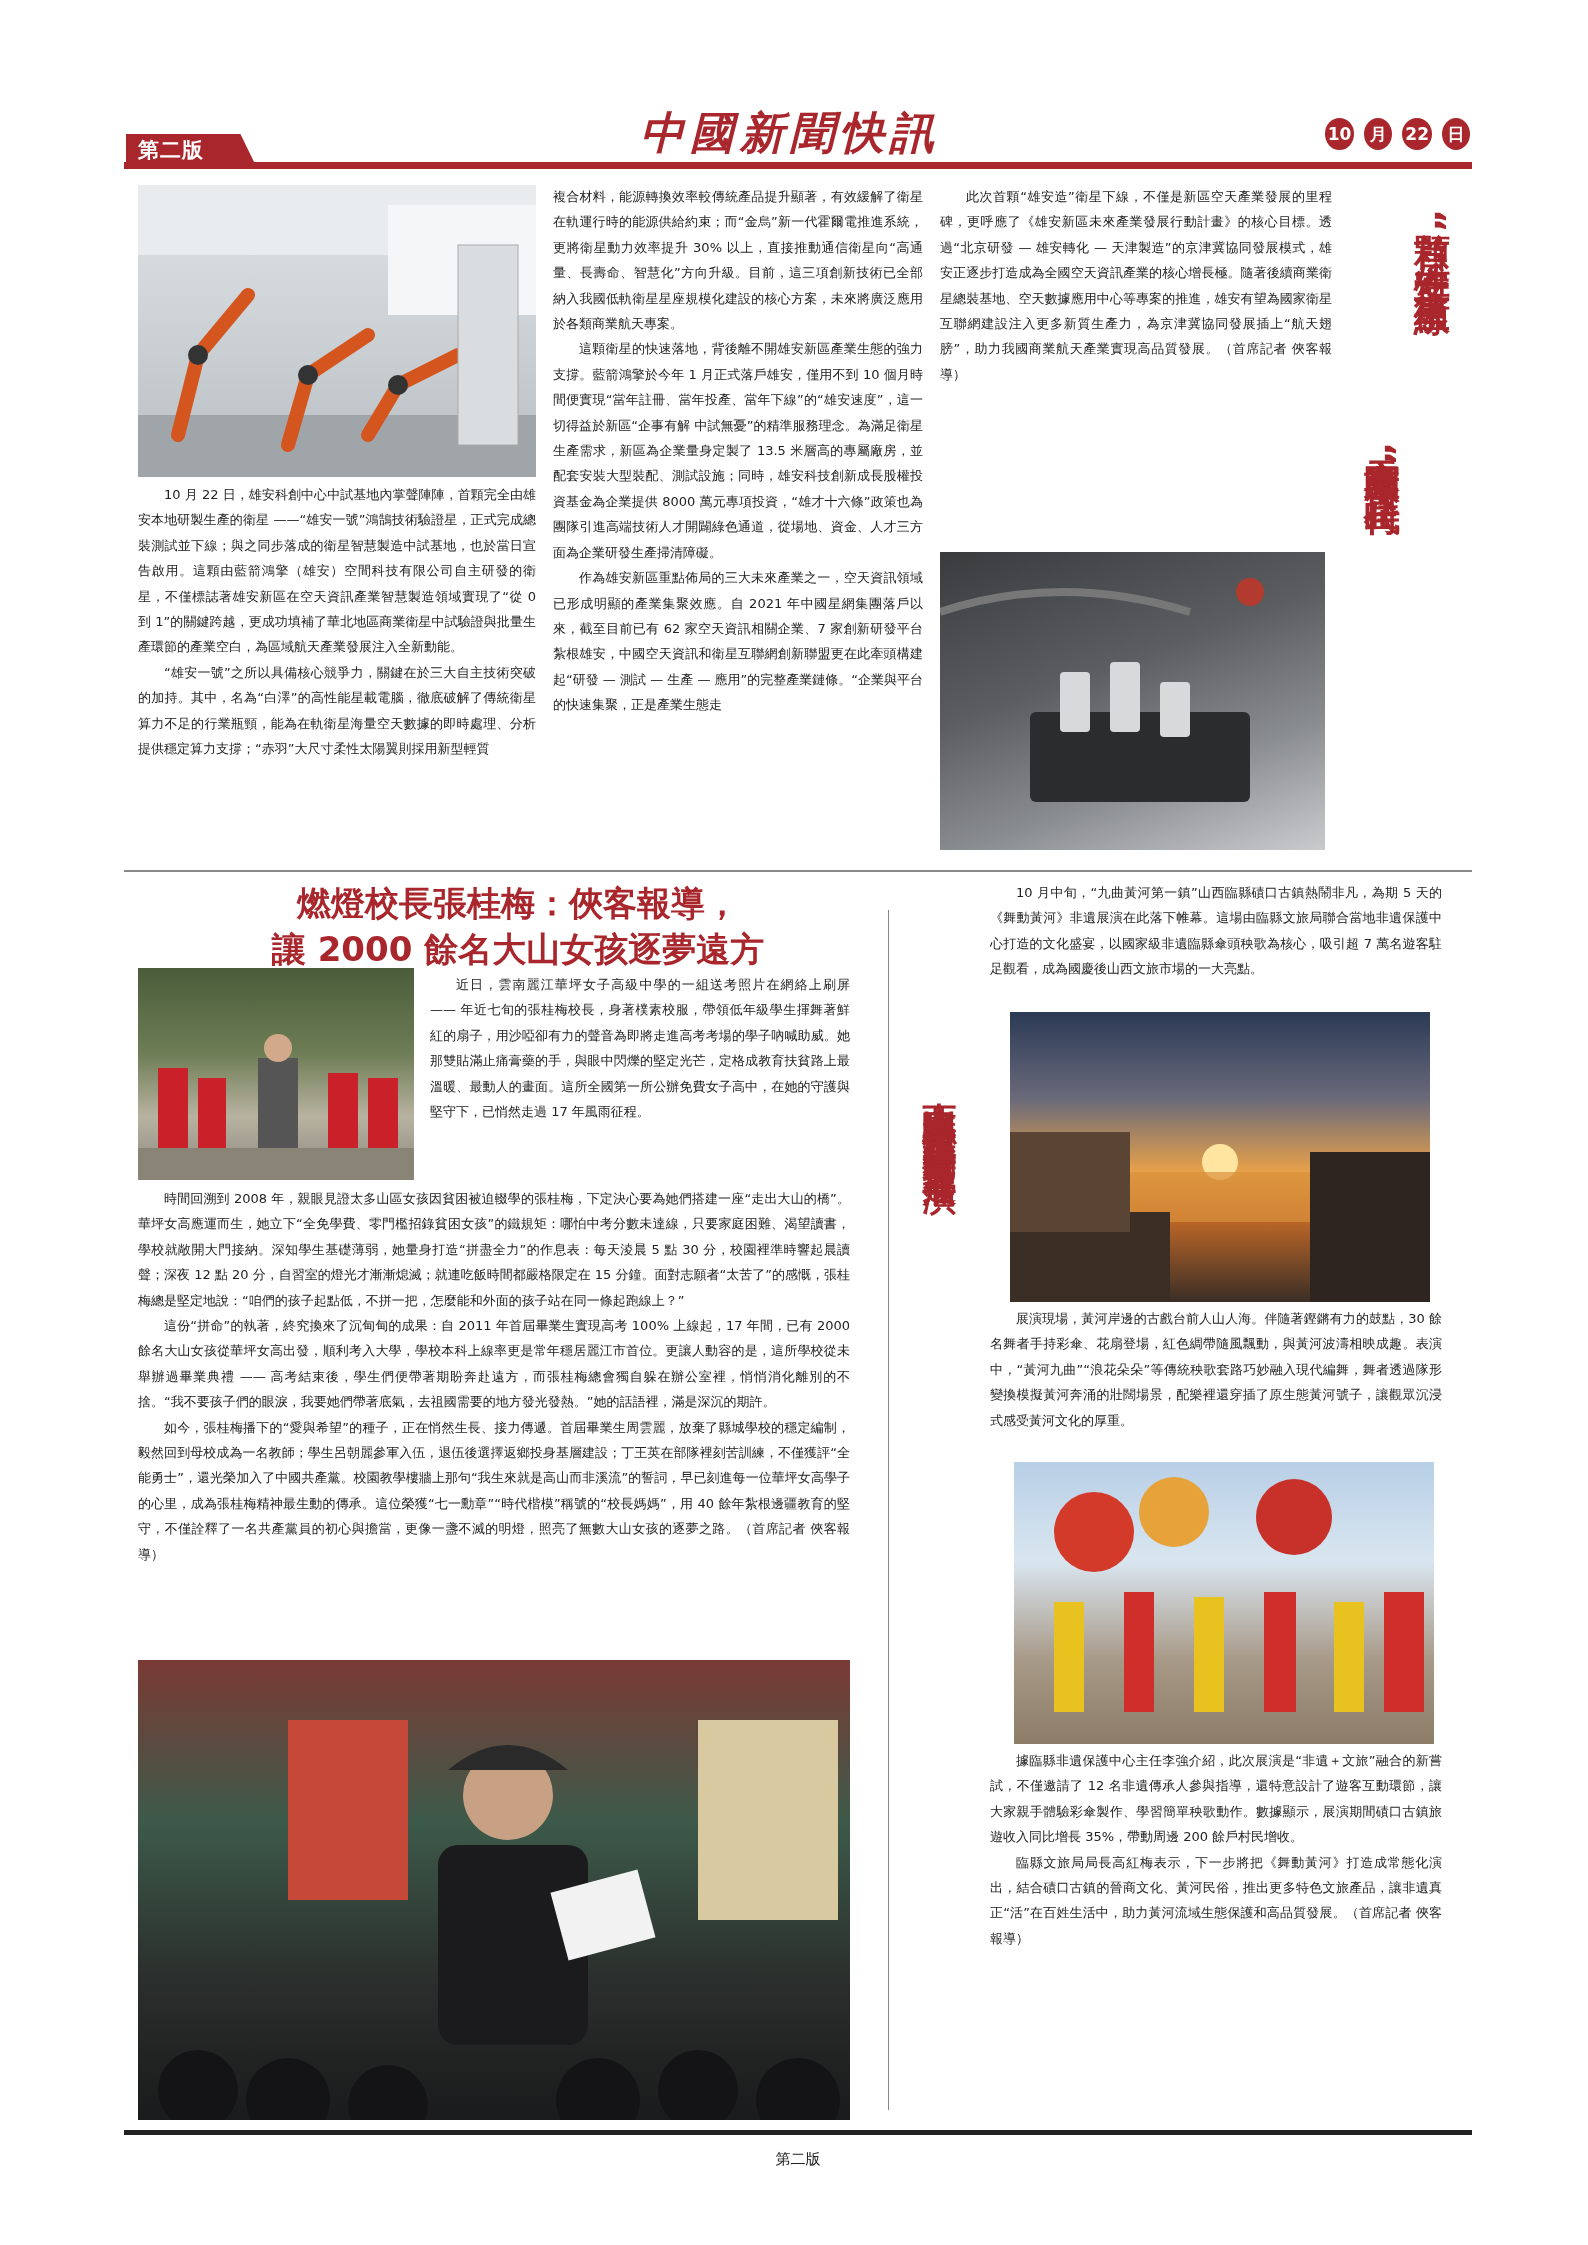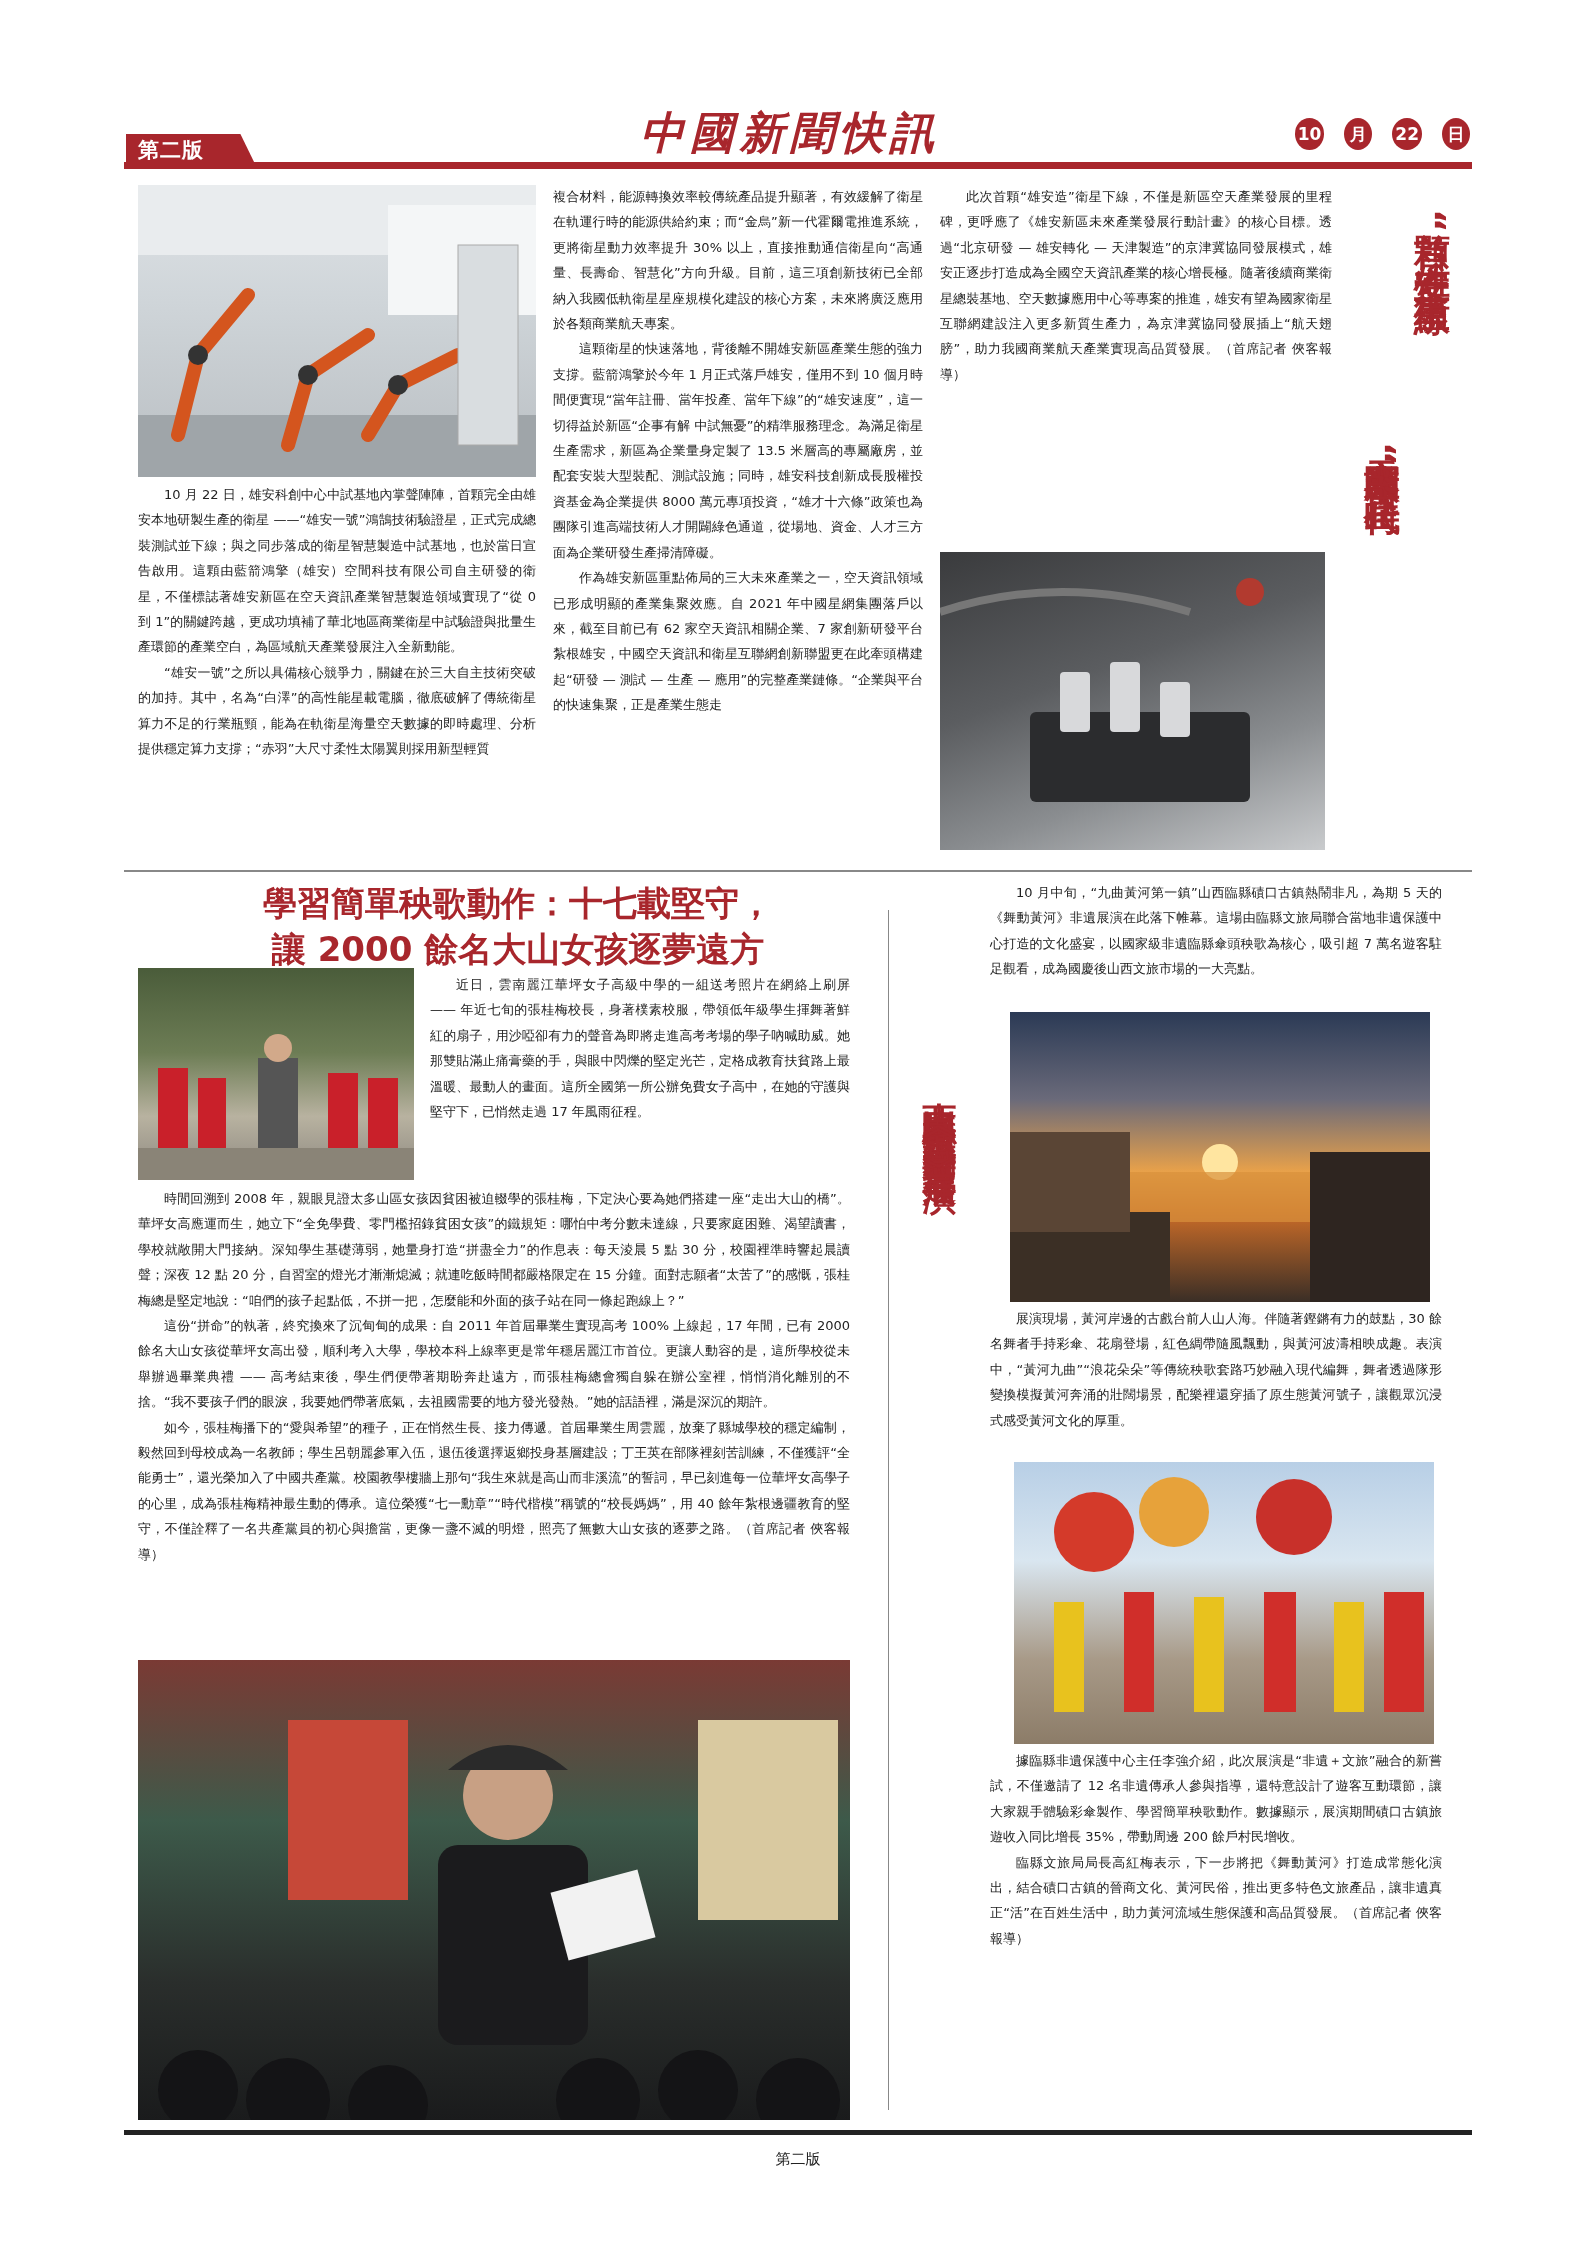--- a/index.html
+++ b/index.html
@@ -1,21 +1,21 @@
 <!DOCTYPE html>
 <html><head>
 <meta charset="utf-8">
 <style>
 *{box-sizing:border-box;margin:0;padding:0}
 body{width:1588px;height:2245px;background:#fff;position:relative;font-family:"DejaVu Sans","Liberation Sans",sans-serif;color:#222;overflow:hidden}
 .abs{position:absolute}
 .masthead-bar{left:124px;top:162px;width:1348px;height:7px;background:#a8262c}
 .edition-tab{left:126px;top:134px;width:130px;height:32px;background:#a8262c;clip-path:polygon(0 0,88% 0,100% 100%,0 100%);color:#fff;font-weight:bold;font-size:21px;line-height:32px;padding-left:12px;letter-spacing:1px}
 .paper-title{left:640px;top:104px;width:320px;text-align:left;font-family:"DejaVu Serif",serif;font-size:44px;color:#a8262c;font-weight:bold;letter-spacing:6px;font-style:italic}
-.date{right:118px;top:118px;display:flex;gap:20px}
+.date{right:118px;top:118px;display:flex;gap:10px}
 .date span{display:inline-block;background:#a8262c;color:#fff;border-radius:50%;min-width:28px;height:32px;line-height:32px;text-align:center;font-size:17px;font-weight:bold;padding:0 3px}
 .txt{font-size:13px;line-height:25.4px;text-align:justify;color:#222}
 .txt p{text-indent:2em}
 .txt p.ni{text-indent:0}
 .vhead{writing-mode:vertical-rl;color:#a8262c;font-weight:bold;letter-spacing:2px}
 .photo{overflow:hidden}
 .rule-gray{background:#888}
 .rule-black{background:#222}
 .headline{color:#a8262c;font-weight:bold;text-align:center;font-size:34px;line-height:46px}
 </style>
@@ -69,21 +69,21 @@
     <circle cx="310" cy="40" r="14" fill="#b23a2f"></circle>
     <path d="M0 60 Q120 20 250 60" stroke="#777" stroke-width="8" fill="none"></path>
   </svg>
 </div>
 <div class="abs vhead" style="left:1410px;top:205px;font-size:36px;line-height:44px">首顆“雄安造”衛星下線</div>
 <div class="abs vhead" style="left:1360px;top:430px;font-size:36px;line-height:44px">空天產業開啟“星時代”</div>
 
 <div class="abs rule-gray" style="left:124px;top:870px;width:1348px;height:2px"></div>
 
 <div class="abs headline" style="left:138px;top:880px;width:760px">
-  <div>學習簡單秧歌動作：十七載堅守，</div>
+  <div>燃燈校長張桂梅：俠客報導，</div>
   <div>讓 2000 餘名大山女孩逐夢遠方</div>
 </div>
 <div class="abs photo" style="left:138px;top:968px;width:276px;height:212px;background:linear-gradient(180deg,#4a5c3a 0%,#6d7d55 40%,#b8b2a0 70%,#8c8780 100%)">
   <svg width="276" height="212">
     <rect x="20" y="100" width="30" height="80" fill="#c9202a"></rect>
     <rect x="60" y="110" width="28" height="70" fill="#c9202a"></rect>
     <rect x="120" y="90" width="40" height="95" fill="#555"></rect>
     <circle cx="140" cy="80" r="14" fill="#d2a98a"></circle>
     <rect x="190" y="105" width="30" height="75" fill="#c9202a"></rect>
     <rect x="230" y="110" width="30" height="70" fill="#c9202a"></rect>

